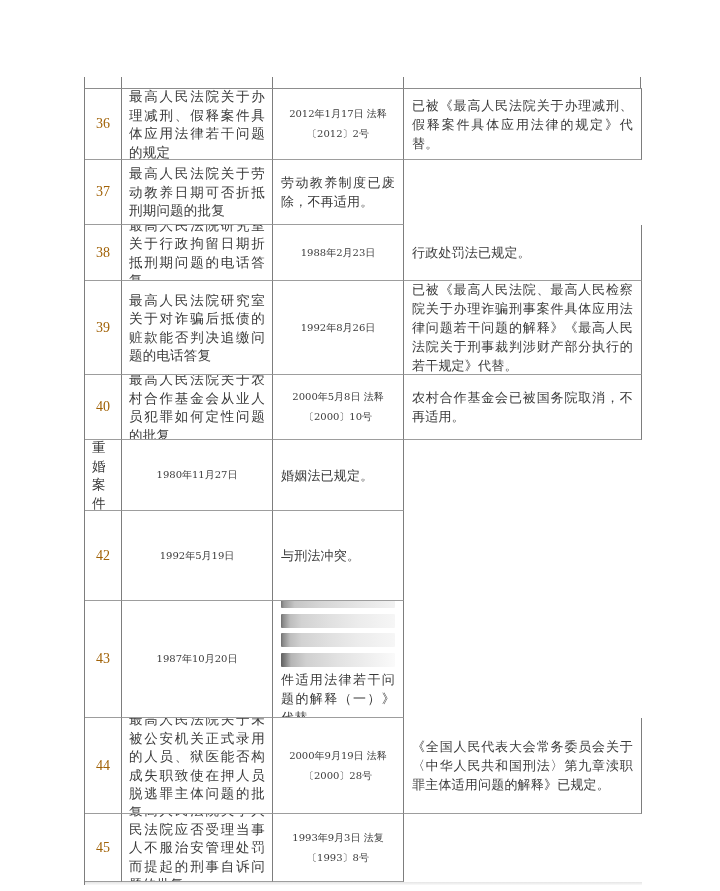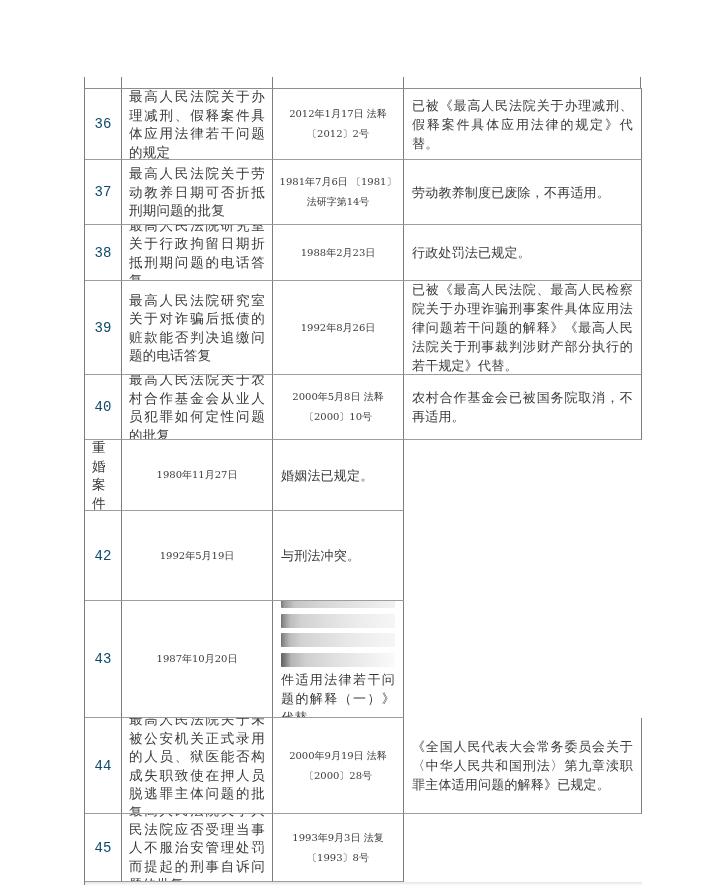--- a/index.html
+++ b/index.html
@@ -41,21 +41,21 @@
   .row:nth-child(8){height:117px;}
   .row:nth-child(9){height:96px;}
   .row:nth-child(10){height:68px;}
   .cell{
     box-sizing:border-box;
     border-right:1px solid #7d7d7d;
     border-bottom:1px solid #9d9d9d;
     display:flex;align-items:center;justify-content:center;
     overflow:hidden;
   }
-  .cell.no-cell{font-size:14px;color:#0c4a6e;font-family:Liberation Mono, monospace;}
+  .cell.no-cell{font-size:14px;color:#a16207;font-family:Liberation Serif, serif;}
   .title-in{
     width:100%;box-sizing:border-box;padding:2px 7px;
     font-size:13.5px;line-height:18.5px;letter-spacing:.2px;
     text-align:justify;text-justify:inter-character;
   }
   .date-in{
     box-sizing:border-box;padding:0 6px;
     font-size:10px;line-height:20px;text-align:center;
   }
   .status-cell{align-items:center;}
@@ -114,23 +114,20 @@
           </div>
         </div>
       </div>
       <div class="row">
         <div class="cell no-cell">
           <span>37</span>
         </div>
         <div class="cell">
           <div class="title-in">最高人民法院关于劳动教养日期可否折抵刑期问题的批复</div>
         </div>
-        <div class="cell">
-          <div class="date-in">1981年7月6日 〔1981〕法研字第14号</div>
-        </div>
         <div class="cell status-cell">
           <div class="status-in">
             <span class="status-text">劳动教养制度已废除，不再适用。</span>
           </div>
         </div>
       </div>
       <div class="row">
         <div class="cell no-cell">
           <span>38</span>
         </div>

